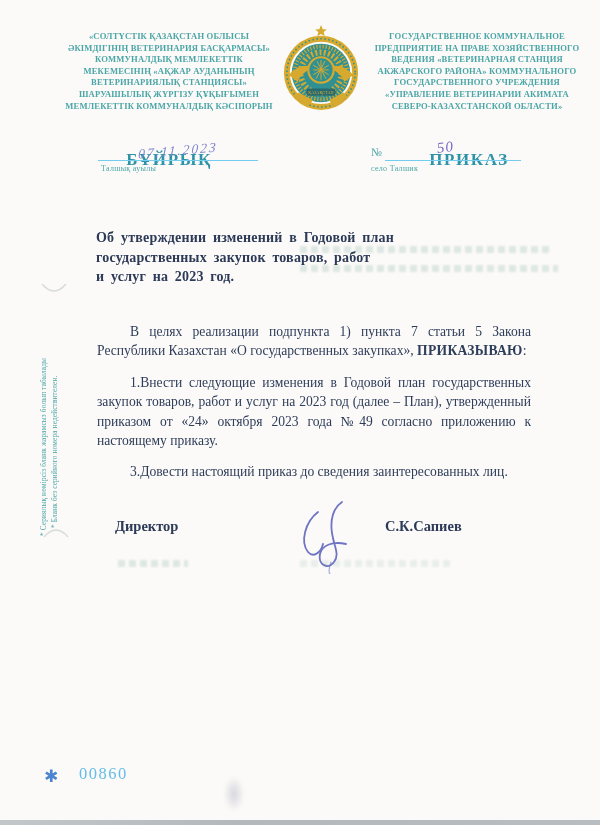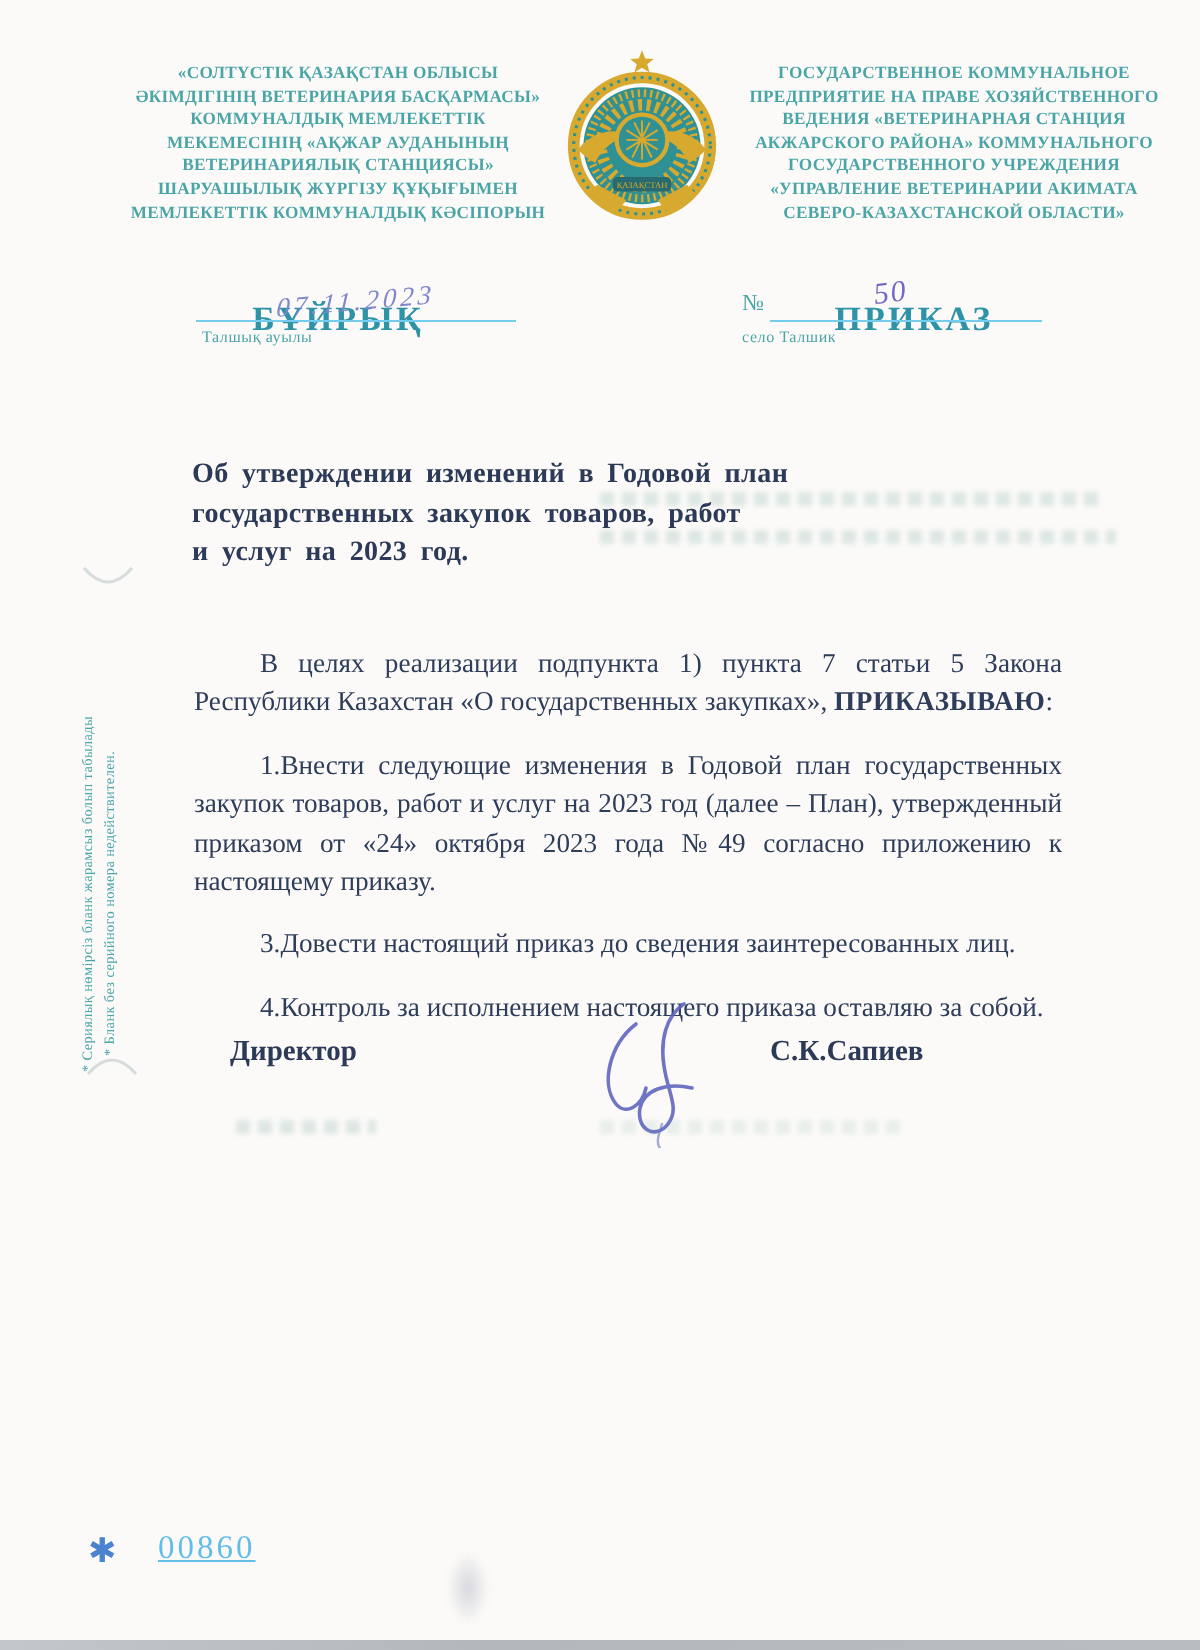--- a/index.html
+++ b/index.html
@@ -18,21 +18,21 @@
   }
   .org-kk { left:60px; }
   .org-ru { left:368px; }
   .emblem { position:absolute; left:282px; top:24px; width:78px; height:88px; }
 
   .order-heading {
     position:absolute; top:122px; width:218px; text-align:center;
     font-weight:bold; font-size:17px; letter-spacing:1.6px; color:#2f93a8;margin-top:28px;
   }
   .order-heading.kk { left:60px; }
-  .order-heading.ru { left:348px; }
+  .order-heading.ru { left:360px; }
 
   .date-line {
     position:absolute; left:98px; top:141px; width:160px; height:19px;
     border-bottom:1.6px solid #74cdee; text-align:center;
   }
   .handwriting {
     display:inline-block; color:#8186cd; font-style:italic;
     transform:rotate(-5deg) skewX(-8deg);
   }
   .hw-date { font-size:13.5px; letter-spacing:2px; margin-top:2px; }
@@ -91,21 +91,21 @@
   .curve-top    { left:40px; top:281px; }
   .curve-bottom { left:42px; top:522px; transform:scaleY(-1); }
 
   
   .serial-ast {
     position:absolute; left:44px; top:766px; font-size:17px; color:#4a84cf;
     font-family:"DejaVu Sans", sans-serif;
   }
   .serial-num {
     position:absolute; left:79px; top:764px; font-size:16.5px;
-    letter-spacing:1.5px; color:#63bde9;text-decoration:underline;
+    letter-spacing:1.5px; color:#63bde9;
   }
   .scan-edge {
     position:absolute; left:0; bottom:0; width:100%; height:5px;
     background:linear-gradient(90deg,#c2c7ca,#b2b8bc 40%,#b7bdc0);
   }
   .smudge {
     position:absolute; left:224px; top:776px; width:20px; height:36px;
     background:radial-gradient(ellipse at center, rgba(140,140,165,.35), transparent 70%);
     filter:blur(2px);
   }
@@ -175,21 +175,20 @@
   <div class="ghost g2"></div>
 
   <div class="subject">Об утверждении изменений в Годовой план
 государственных закупок товаров, работ
 и услуг на 2023 год.</div>
 
   <div class="body-text">
     <p><span>В целях реализации подпункта 1) пункта 7 статьи 5 Закона Республики Казахстан «О государственных закупках», </span><span class="decree">ПРИКАЗЫВАЮ</span><span>:</span></p>
     <p>1.Внести следующие изменения в Годовой план государственных закупок товаров, работ и услуг на 2023 год (далее – План), утвержденный приказом от «24» октября 2023 года №49 согласно приложению к настоящему приказу.</p>
     <p>3.Довести настоящий приказ до сведения заинтересованных лиц.</p>
-    <p>4.Контроль за исполнением настоящего приказа оставляю за собой.</p>
   </div>
 
   <div class="sig-position">Директор</div>
   <div class="sig-script">
     <svg viewBox="0 0 90 78" width="90" height="78">
       <g fill="none" stroke="#5c63bd" stroke-width="1.8" stroke-linecap="round" opacity=".88">
         <path d="M30,16 C17,26 12,46 20,56 C25,62 33,57 35,48"></path>
         <path d="M54,6 C45,12 42,24 44,37 C46,51 52,58 46,66 C40,74 30,69 32,58 C34,49 45,45 58,48"></path>
         <path d="M43,66 C41,72 40,76 42,78" stroke-width="1.2" opacity=".6"></path>
       </g>

